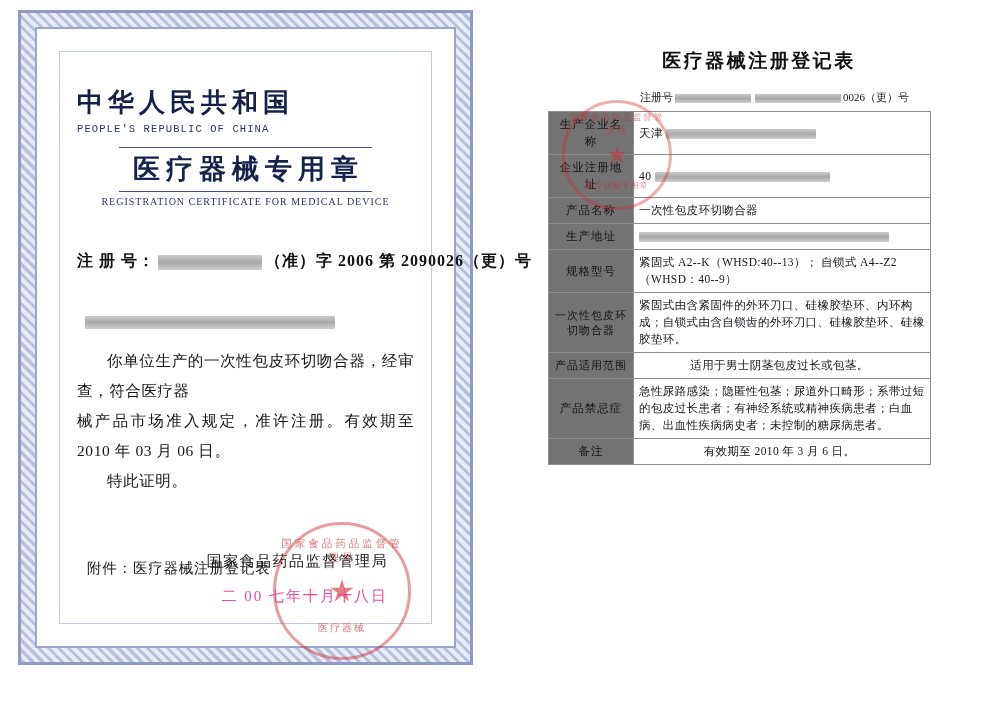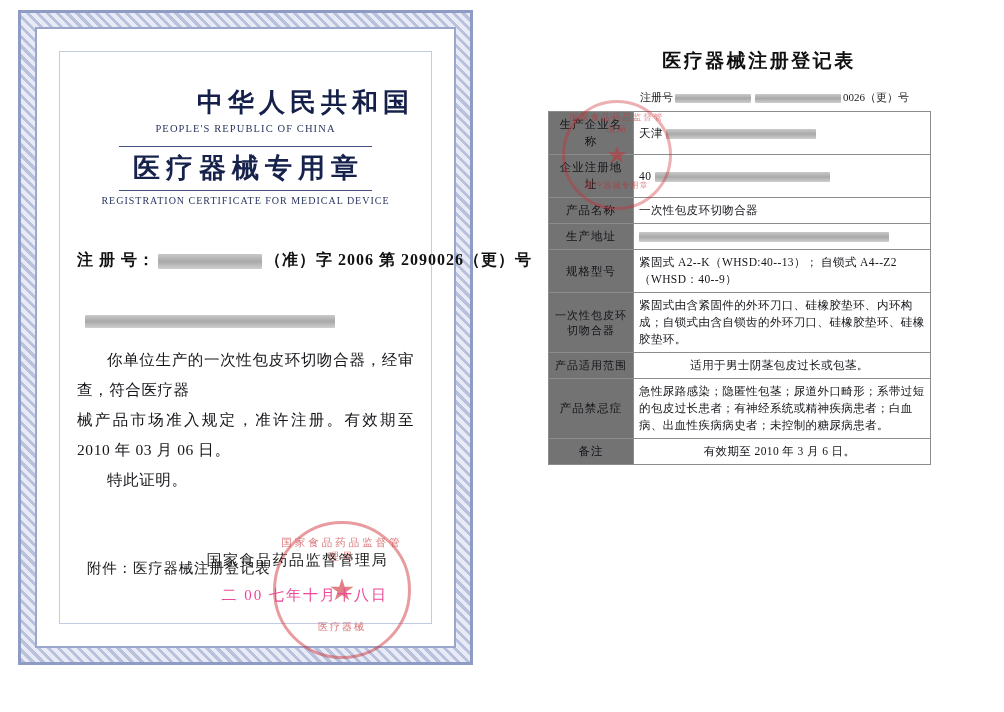--- a/index.html
+++ b/index.html
@@ -54,31 +54,30 @@
     pointer-events: none;
   }
   .cert-content {
     position: absolute;
     left: 40px;
     top: 34px;
     right: 40px;
     bottom: 34px;
   }
   .cn-title {
-    text-align: right;
+    text-align: left;
     font-family: Liberation Sans, sans-serif;
     font-size: 26px;
     letter-spacing: 5px;
     color: #15204a;
     font-weight: 700;
     margin-top: 22px;
   }
   .en-subtitle {
-    text-align: center;
-    font-family: Liberation Serif, serif;
+    font-family: Liberation Mono, monospace;
     font-size: 10.5px;
     letter-spacing: 1.1px;
     color: #2b3560;
     margin-top: 3px;
   }
   .cn-title2-wrap {
     position: relative;
     margin-top: 12px;
     text-align: center;
   }

